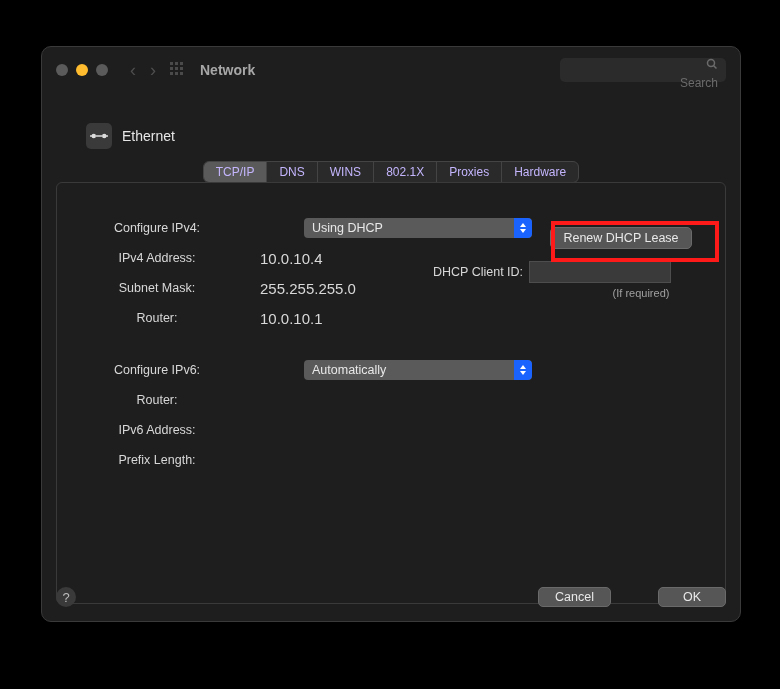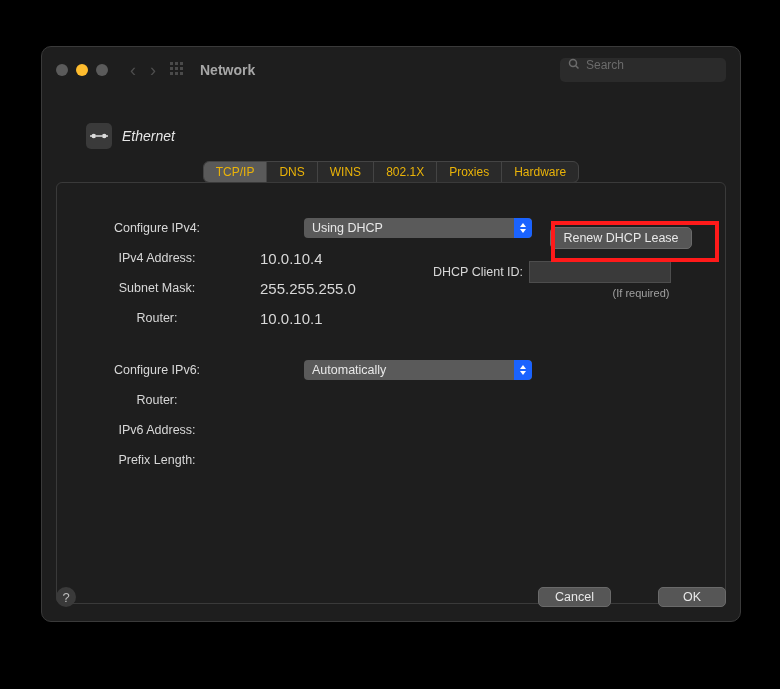--- a/index.html
+++ b/index.html
@@ -9,29 +9,29 @@
   .traffic{display:flex;gap:8px;align-items:center;}
   .dot{width:12px;height:12px;border-radius:50%;}
   .dot.red{background:#5b5b5b;}
   .dot.yellow{background:#febc2e;}
   .dot.green{background:#5b5b5b;}
   .navbtns{display:flex;gap:6px;margin-left:18px;align-items:center;}
   .chev{color:#4e4e4e;font-size:18px;line-height:1;padding:2px 4px;}
   .grid-icon{width:16px;height:16px;margin-left:10px;display:grid;grid-template-columns:repeat(3,3px);grid-template-rows:repeat(3,3px);gap:2px;}
   .grid-icon span{background:#4a4a4a;}
   .title{color:#a7a7a7;font-weight:600;font-size:14px;margin-left:14px;}
-  .search{margin-left:auto;height:24px;width:150px;background:#2b2b2b;border-radius:5px;display:flex;align-items:flex-start;padding:0 8px;color:#6b6b6b;font-size:12px;gap:6px;}
+  .search{margin-left:auto;height:24px;width:150px;background:#2b2b2b;border-radius:5px;display:flex;align-items:flex-end;padding:0 8px;color:#6b6b6b;font-size:12px;gap:6px;flex-direction:column;}
   .search svg{flex:none;}
   .content{position:absolute;left:14px;right:14px;top:76px;bottom:60px;}
   .heading{display:flex;align-items:center;gap:10px;margin-left:30px;margin-bottom:12px;}
   .eth-icon{width:26px;height:26px;border-radius:5px;background:#3a3a3a;display:flex;align-items:center;justify-content:center;}
-  .heading-text{color:#e6e6e6;font-size:14px;font-style:italic;}
+  .heading-text{color:#e6e6e6;font-size:14px;}
   .tabs{display:flex;justify-content:center;}
   .tabseg{display:flex;background:#2a2a2a;border-radius:6px;overflow:hidden;border:1px solid #444;}
-  .tabseg .tab{padding:3px 12px;color:#eab308;font-size:12px;border-right:1px solid #444;}
+  .tabseg .tab{padding:3px 12px;color:#c4b5fd;font-size:12px;border-right:1px solid #444;}
   .tabseg .tab:last-child{border-right:none;}
   .tabseg .tab.active{background:#5a5a5a;}
   .panel{border:1px solid #3a3a3a;border-radius:6px;margin-top:-1px;height:420px;position:relative;}
   .form{position:absolute;left:0;right:0;top:30px;}
   .row{display:flex;align-items:center;height:30px;}
   .lbl{width:200px;text-align:center;color:#d8d8d8;font-size:12.5px;padding-right:3px;flex:none;}
   .val{color:#d8d8d8;font-size:15px;}
   .select{height:20px;background:#5a5a5a;border-radius:4px;display:flex;align-items:center;padding:0 0 0 8px;width:220px;justify-content:space-between;overflow:hidden;margin-left:44px;}
   .select span{color:#e8e8e8;font-size:12.5px;}
   .sel-arrows{background:#1a63ff;width:18px;height:20px;border-top-right-radius:4px;border-bottom-right-radius:4px;display:flex;flex-direction:column;align-items:center;justify-content:center;}

